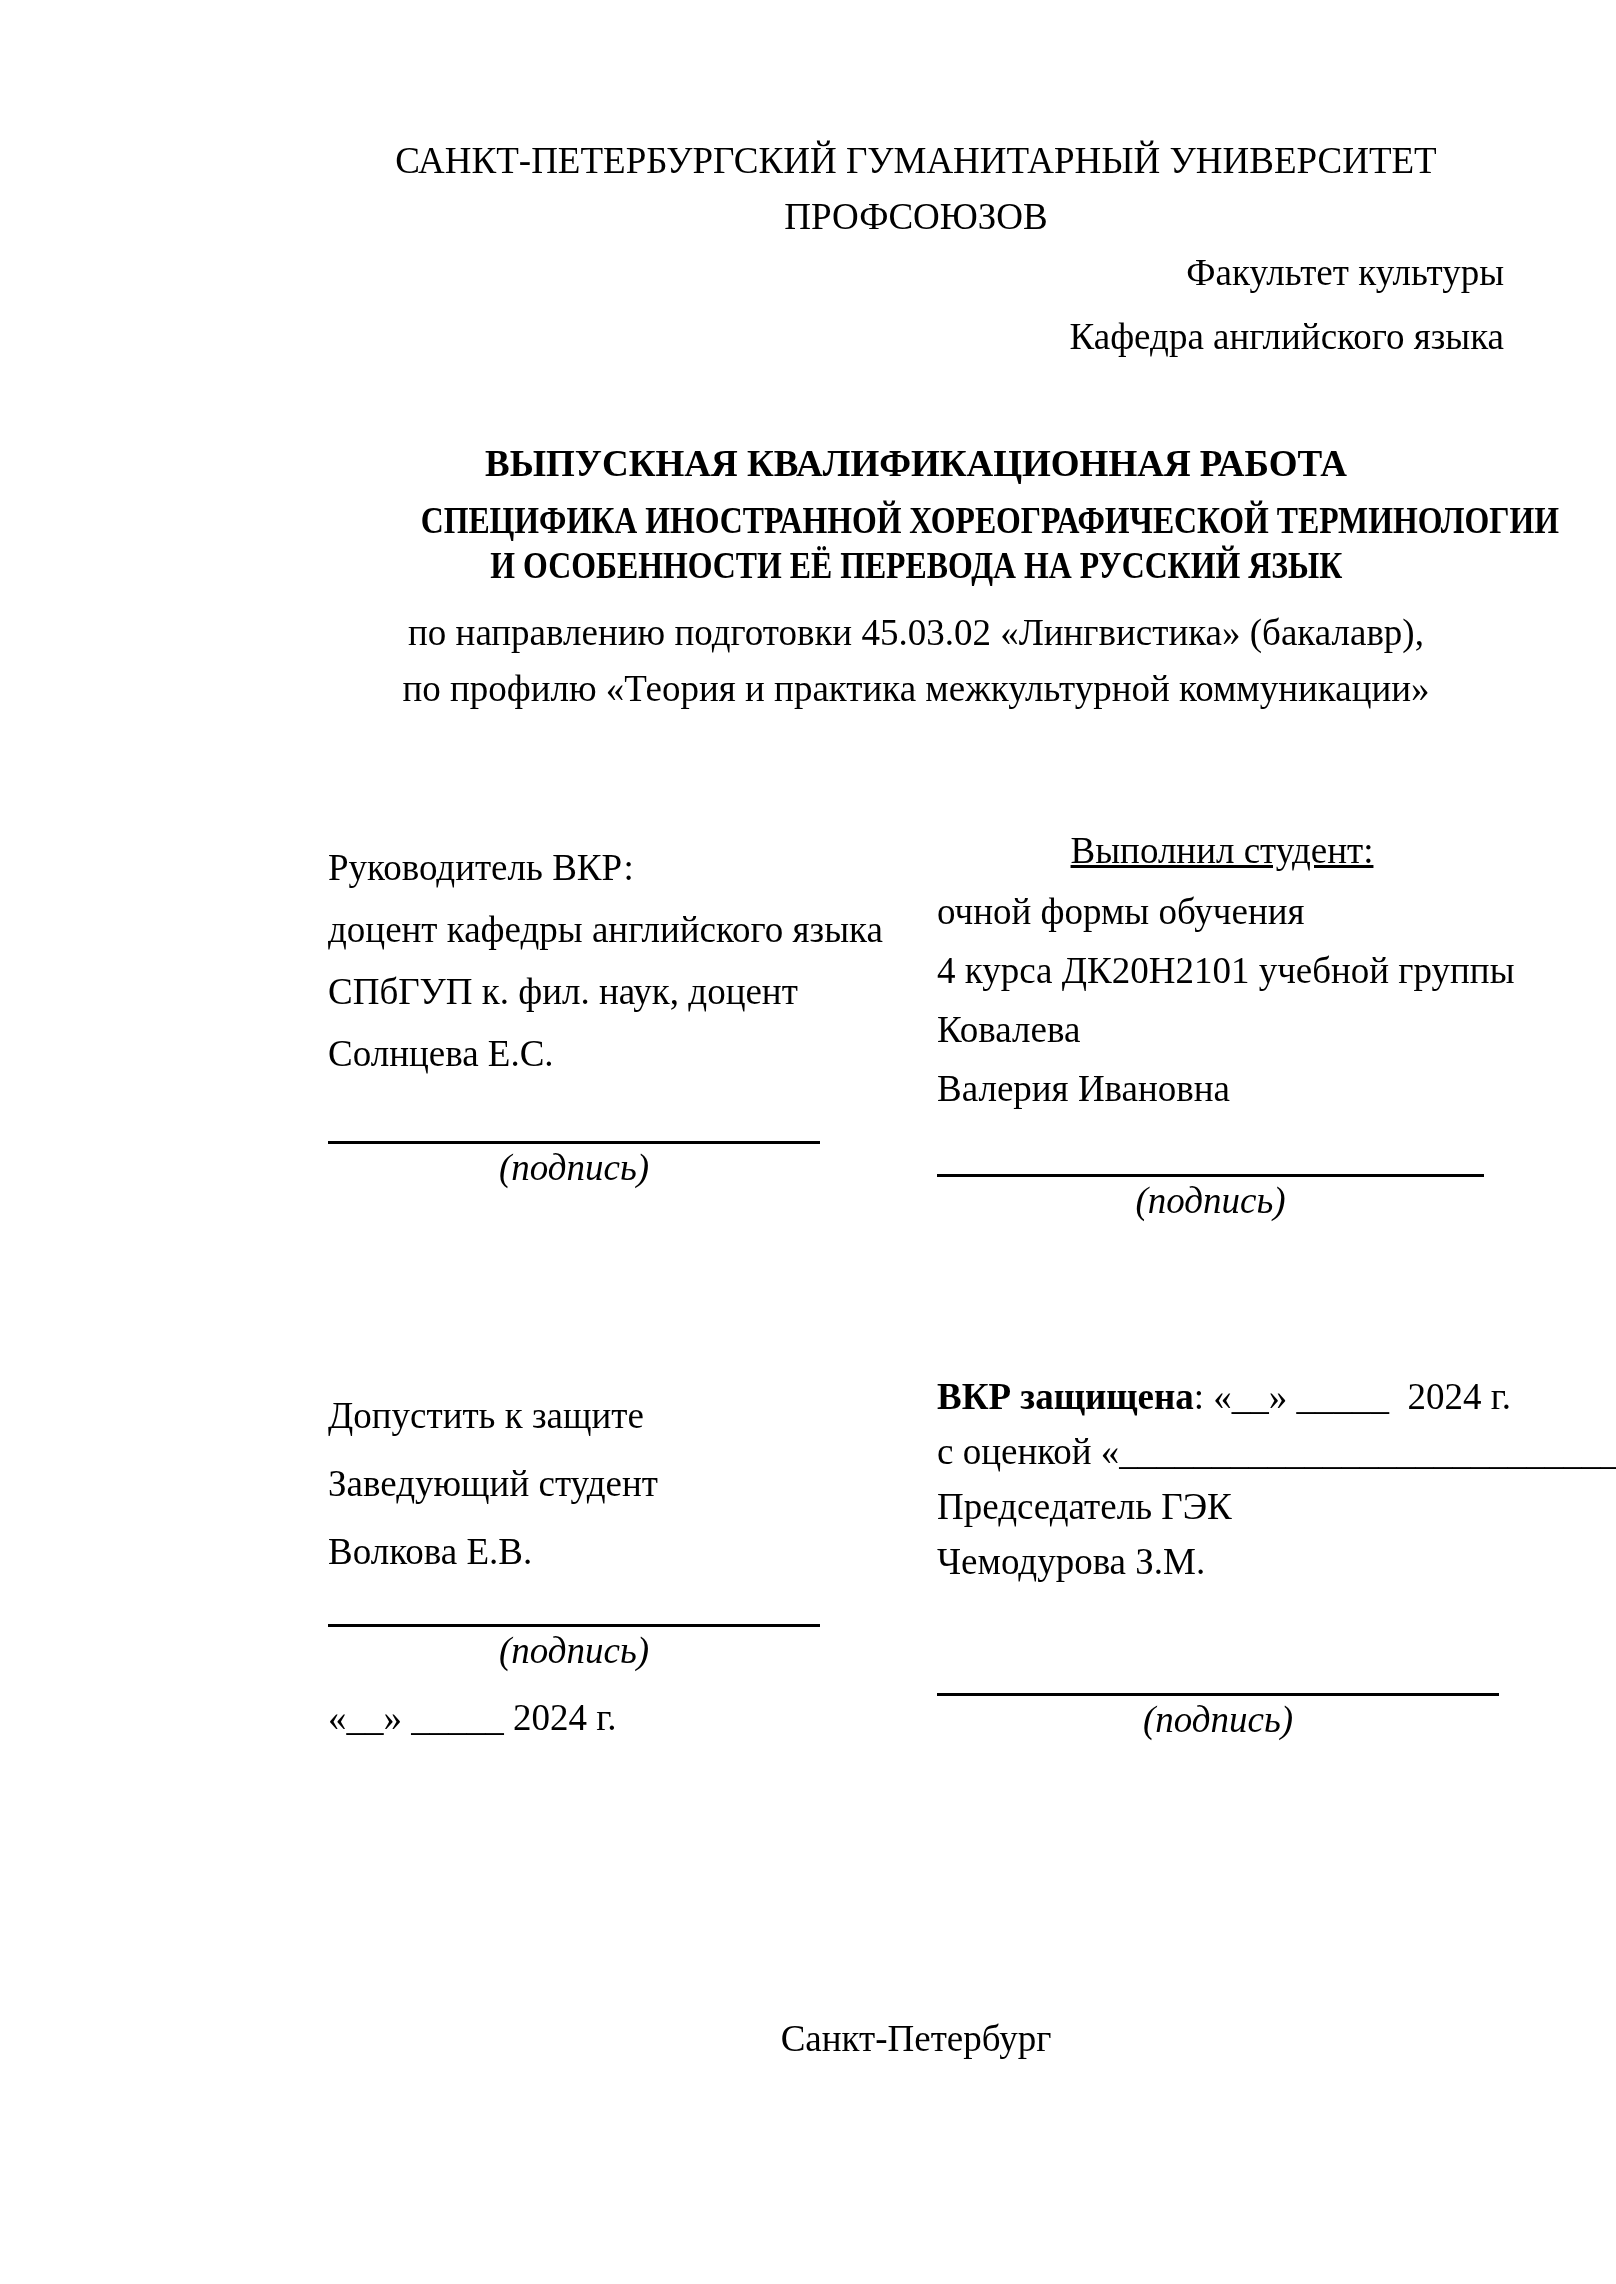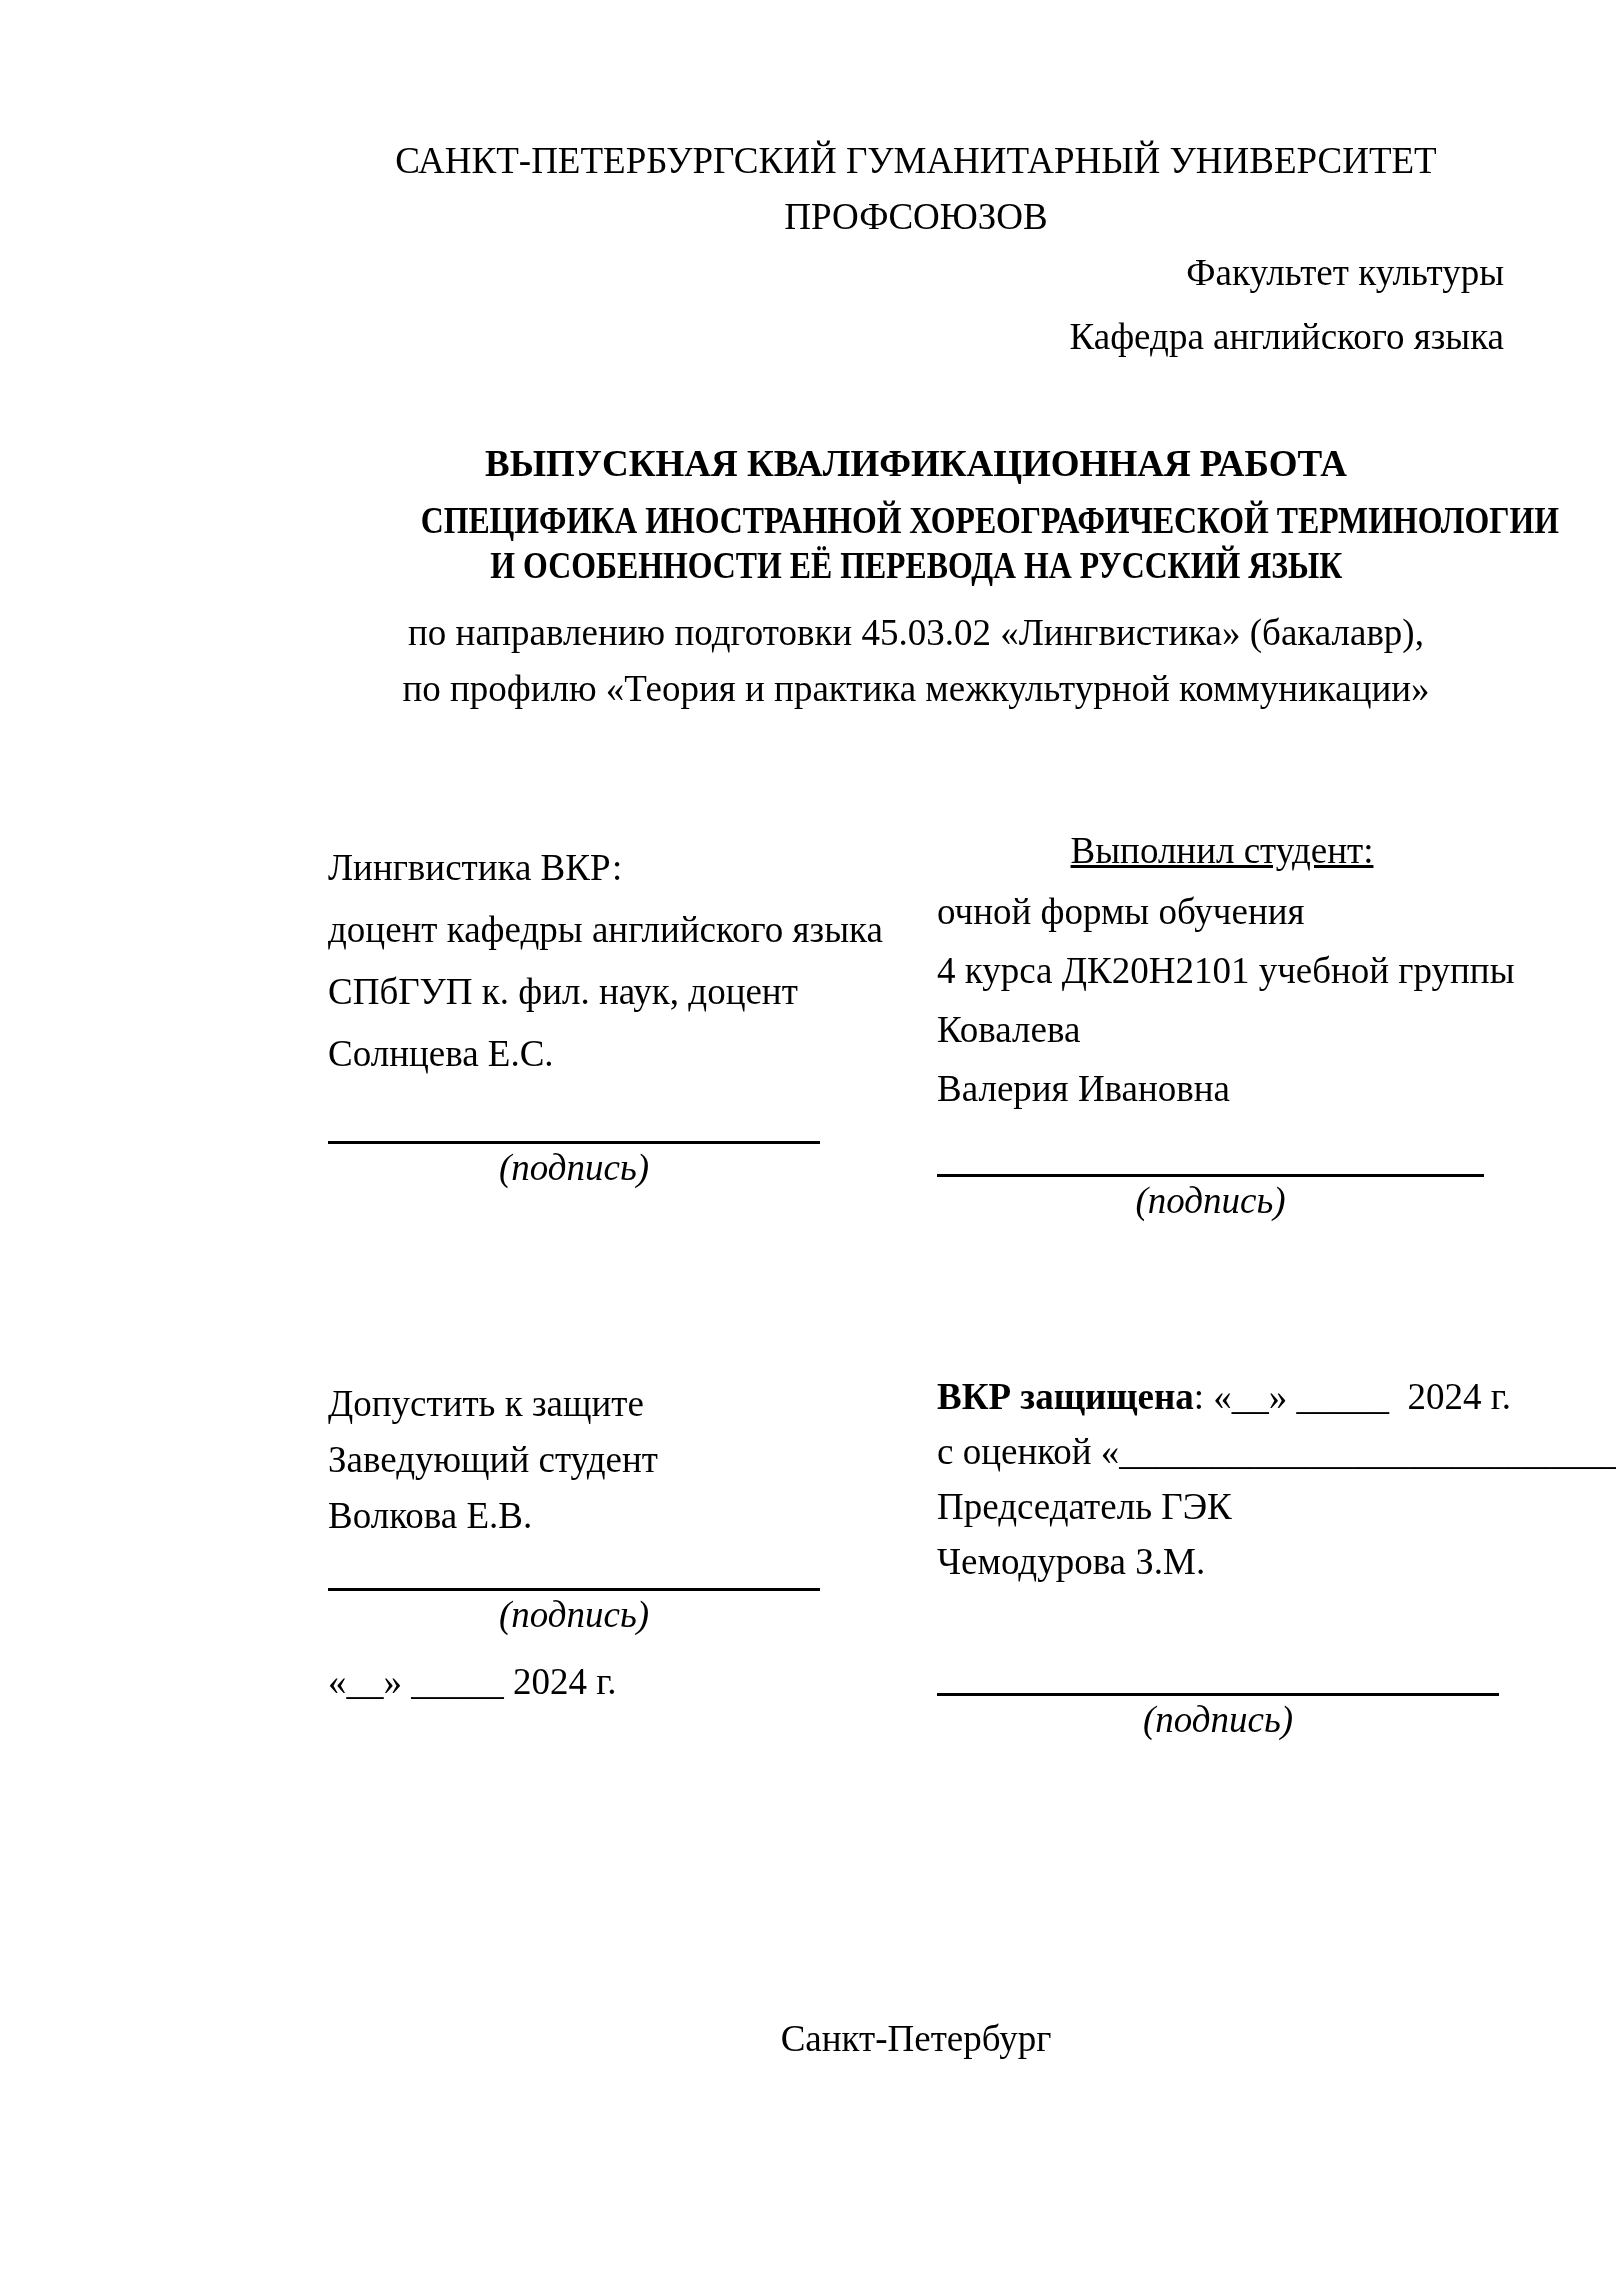--- a/index.html
+++ b/index.html
@@ -40,21 +40,21 @@
   #supervisor .sigline { width: 492px; margin-top: 56px; }
   #supervisor .sig-caption { width: 492px; }
 
   #student { left: 937px; top: 820px; width: 570px; }
   #student .heading { line-height: 62px; text-align: center; white-space: nowrap; text-decoration: underline; }
   #student p.line { line-height: 59px; white-space: nowrap; }
   #student .sigline { width: 547px; margin-top: 56px; }
   #student .sig-caption { width: 547px; }
 
   #admission { left: 328px; top: 1376px; width: 547px; }
-  #admission p.line { line-height: 56px; white-space: nowrap; }
+  #admission p.line { line-height: 56px; white-space: nowrap; margin-top: 12px; }
   #admission .sigline { width: 492px; margin-top: 44px; }
   #admission .sig-caption { width: 492px; }
   #admission .date { margin-top: 16px; line-height: 56px; white-space: nowrap; }
 
   #defense { left: 937px; top: 1369px; width: 570px; }
   #defense p.line { line-height: 55px; white-space: nowrap; }
   #defense .bold-part { font-weight: bold; }
   #defense .sigline { width: 562px; margin-top: 104px; }
   #defense .sig-caption { width: 562px; }
 
@@ -77,21 +77,21 @@
 
   <div class="abs" id="titleblock">
     <p class="worktype">ВЫПУСКНАЯ КВАЛИФИКАЦИОННАЯ РАБОТА</p>
     <p class="title-line first"><span class="squeeze">СПЕЦИФИКА ИНОСТРАННОЙ ХОРЕОГРАФИЧЕСКОЙ ТЕРМИНОЛОГИИ</span></p>
     <p class="title-line"><span class="squeeze">И ОСОБЕННОСТИ ЕЁ ПЕРЕВОДА НА РУССКИЙ ЯЗЫК</span></p>
     <p class="program">по направлению подготовки 45.03.02 «Лингвистика» (бакалавр),</p>
     <p class="profile">по профилю «Теория и практика межкультурной коммуникации»</p>
   </div>
 
   <div class="abs" id="supervisor">
-    <p class="line">Лингвистика ВКР:</p>
+    <p class="line">Руководитель ВКР:</p>
     <p class="line">доцент кафедры английского языка</p>
     <p class="line">СПбГУП к. фил. наук, доцент</p>
     <p class="line">Солнцева Е.С.</p>
     <div class="sigline"></div>
     <p class="sig-caption">(подпись)</p>
   </div>
 
   <div class="abs" id="student">
     <p class="heading">Выполнил студент:</p>
     <p class="line">очной формы обучения</p>

